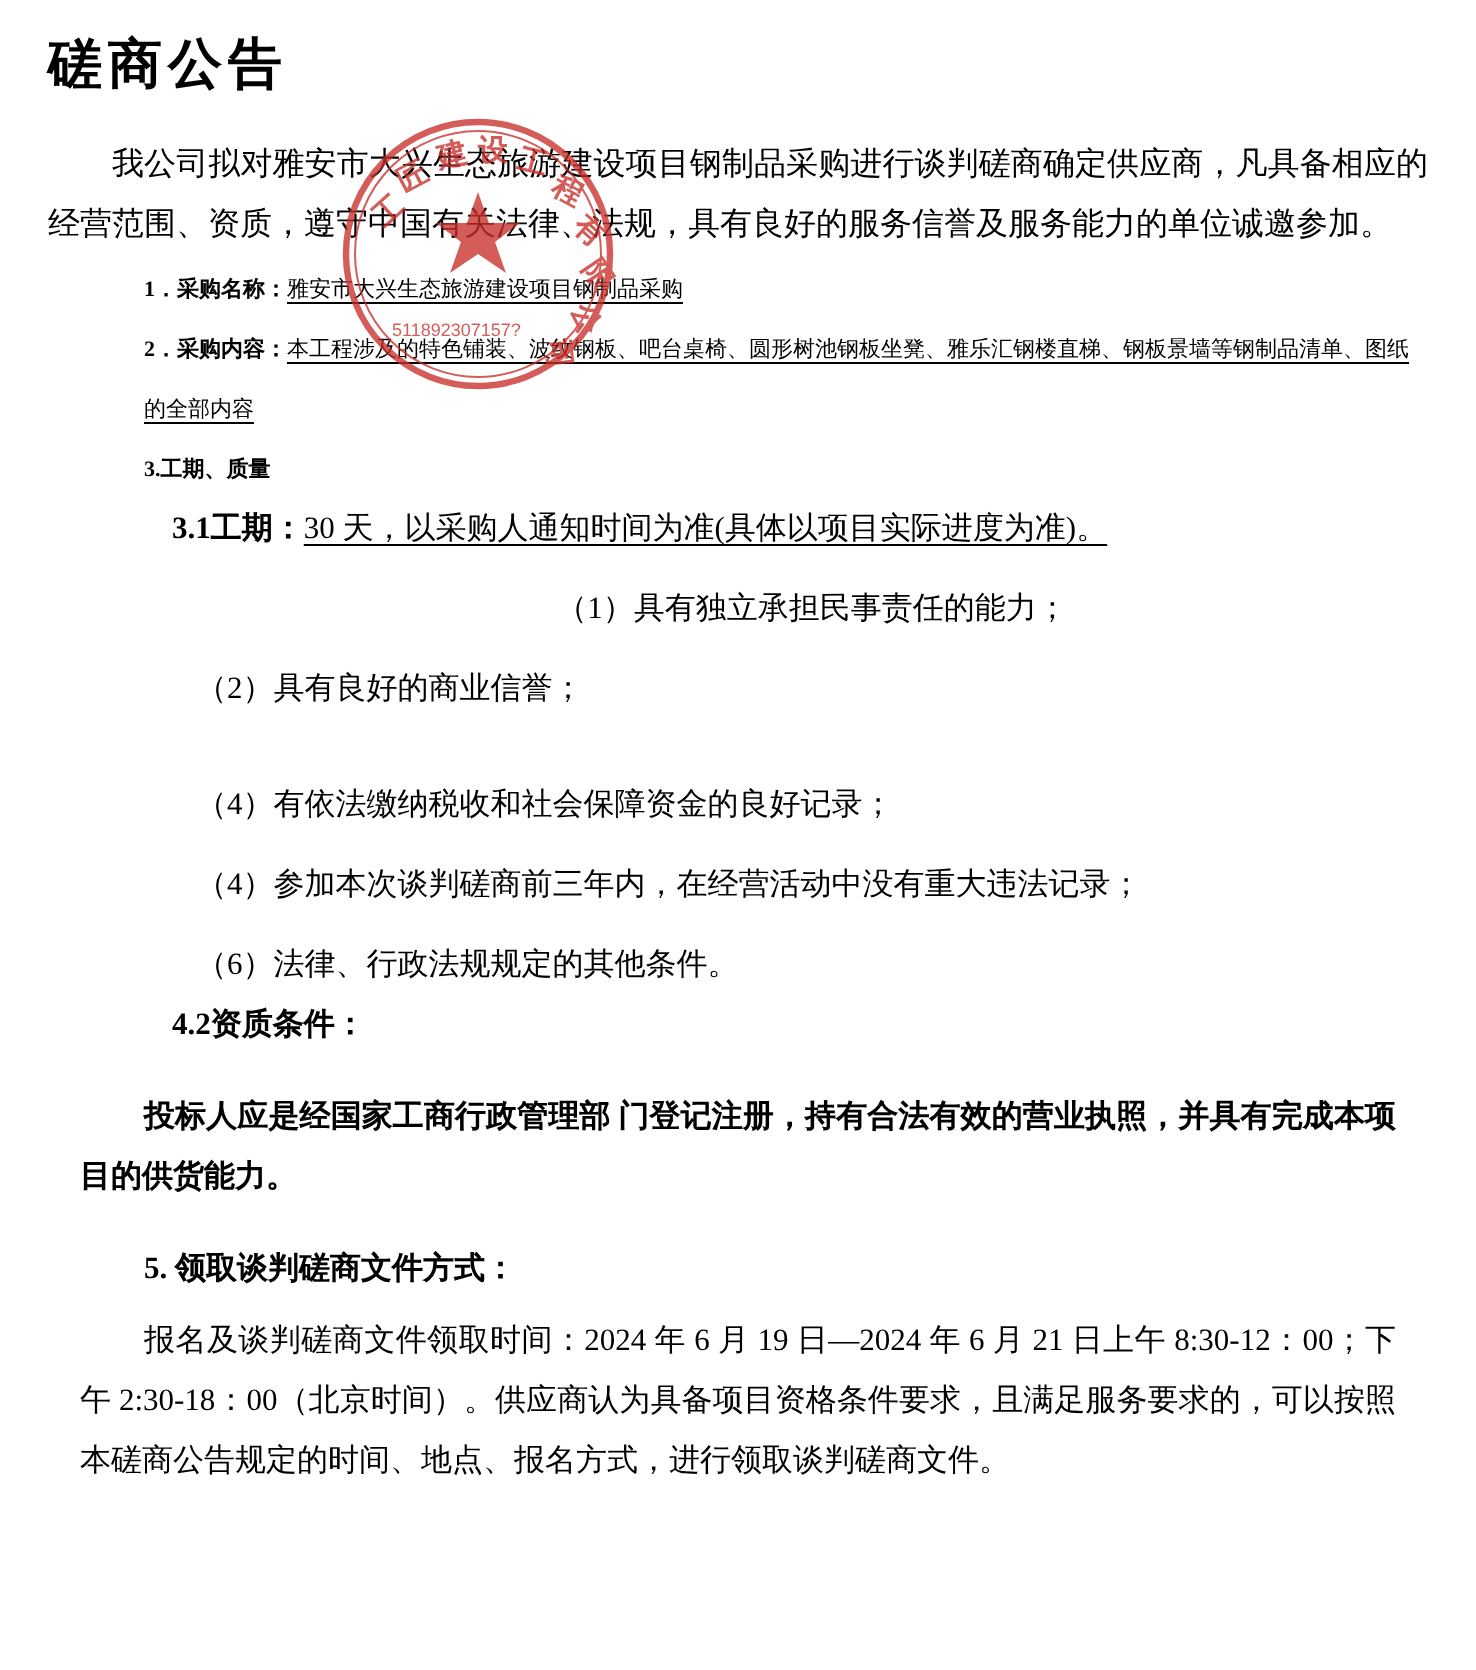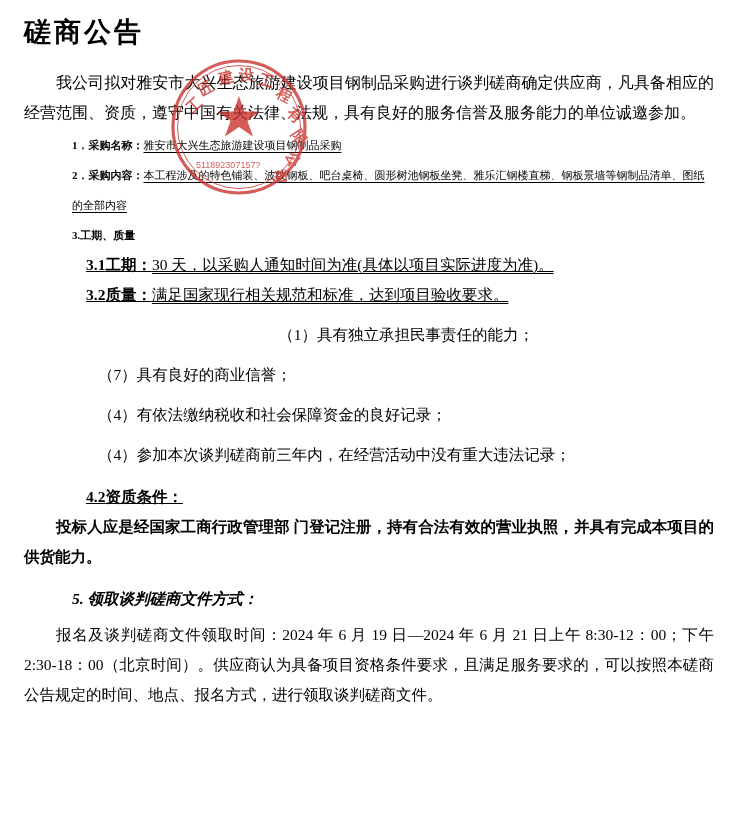--- a/index.html
+++ b/index.html
@@ -56,43 +56,41 @@
   .u {
     text-decoration: underline;
     text-underline-offset: 3px;
   }
   .lvl2 {
     padding-left: 62px;
     font-size: 15.5px;
     line-height: 30px;
     margin: 0;
     font-weight: bold;
-    text-decoration: underline;
   }
   .lvl2-normal {
     font-weight: normal;
   }
   .lvl3 {
     padding-left: 74px;
     font-size: 15.5px;
     line-height: 30px;
     margin: 0;
   }
   .sect-head {
     padding-left: 48px;
     font-size: 15.5px;
     line-height: 30px;
     margin: 0;
     font-weight: bold;
-    font-style: italic;
   }
   .body-block {
     font-size: 15.5px;
     line-height: 30px;
-    margin: 0;
+    margin: 16px;
     text-align: justify;
     text-justify: inter-ideograph;
   }
   .stamp {
     position: absolute;
     left: 168px;
     top: 42px;
     width: 142px;
     height: 142px;
     pointer-events: none;
@@ -154,32 +152,30 @@
     </p>
 
     <p class="lvl1">
       <span class="num">3.</span><span class="lvl1-bold">工期、质量</span>
     </p>
 
     <p class="lvl2">
       <span>3.1</span><span>工期：</span><span class="u lvl2-normal">30 天，以采购人通知时间为准(具体以项目实际进度为准)。</span>
     </p>
 
-    <p class="lvl2">
-      <span>3.2</span><span>质量：</span><span class="u lvl2-normal">满足国家现行相关规范和标准，达到项目验收要求。</span>
-    </p>
 
 
 
     <p class="lvl3" style="margin-top:10px;text-align:center;">（1）具有独立承担民事责任的能力；</p>
-    <p class="lvl3" style="margin-top:10px;">（7）具有良好的商业信誉；</p>
-    <p class="lvl3" style="margin-top:10px;">（4）有依法缴纳税收和社会保障资金的良好记录；</p>
+    <p class="lvl3" style="margin-top:10px;">（2）具有良好的商业信誉；</p>
+    <p class="lvl3" style="margin-top:28px;">（4）有依法缴纳税收和社会保障资金的良好记录；</p>
     <p class="lvl3" style="margin-top:10px;">（4）参加本次谈判磋商前三年内，在经营活动中没有重大违法记录；</p>
+    <p class="lvl3" style="margin-top:10px;">（6）法律、行政法规规定的其他条件。</p>
 
-    <p class="lvl2" style="margin-top:12px;">
+    <p class="lvl2" style="margin-top:0;">
       <span>4.2</span><span>资质条件：</span>
     </p>
 
     <p class="body-block indent2" style="font-weight:bold;">投标人应是经国家工商行政管理部 门登记注册，持有合法有效的营业执照，并具有完成本项目的供货能力。</p>
 
     <p class="sect-head" style="margin-top:12px;">
       <span>5.</span>&nbsp;<span>领取谈判磋商文件方式：</span>
     </p>
 
     <p class="body-block indent2" style="margin-top:6px;">报名及谈判磋商文件领取时间：2024 年 6 月 19 日—2024 年 6 月 21 日上午 8:30-12：00；下午 2:30-18：00（北京时间）。供应商认为具备项目资格条件要求，且满足服务要求的，可以按照本磋商公告规定的时间、地点、报名方式，进行领取谈判磋商文件。</p>

